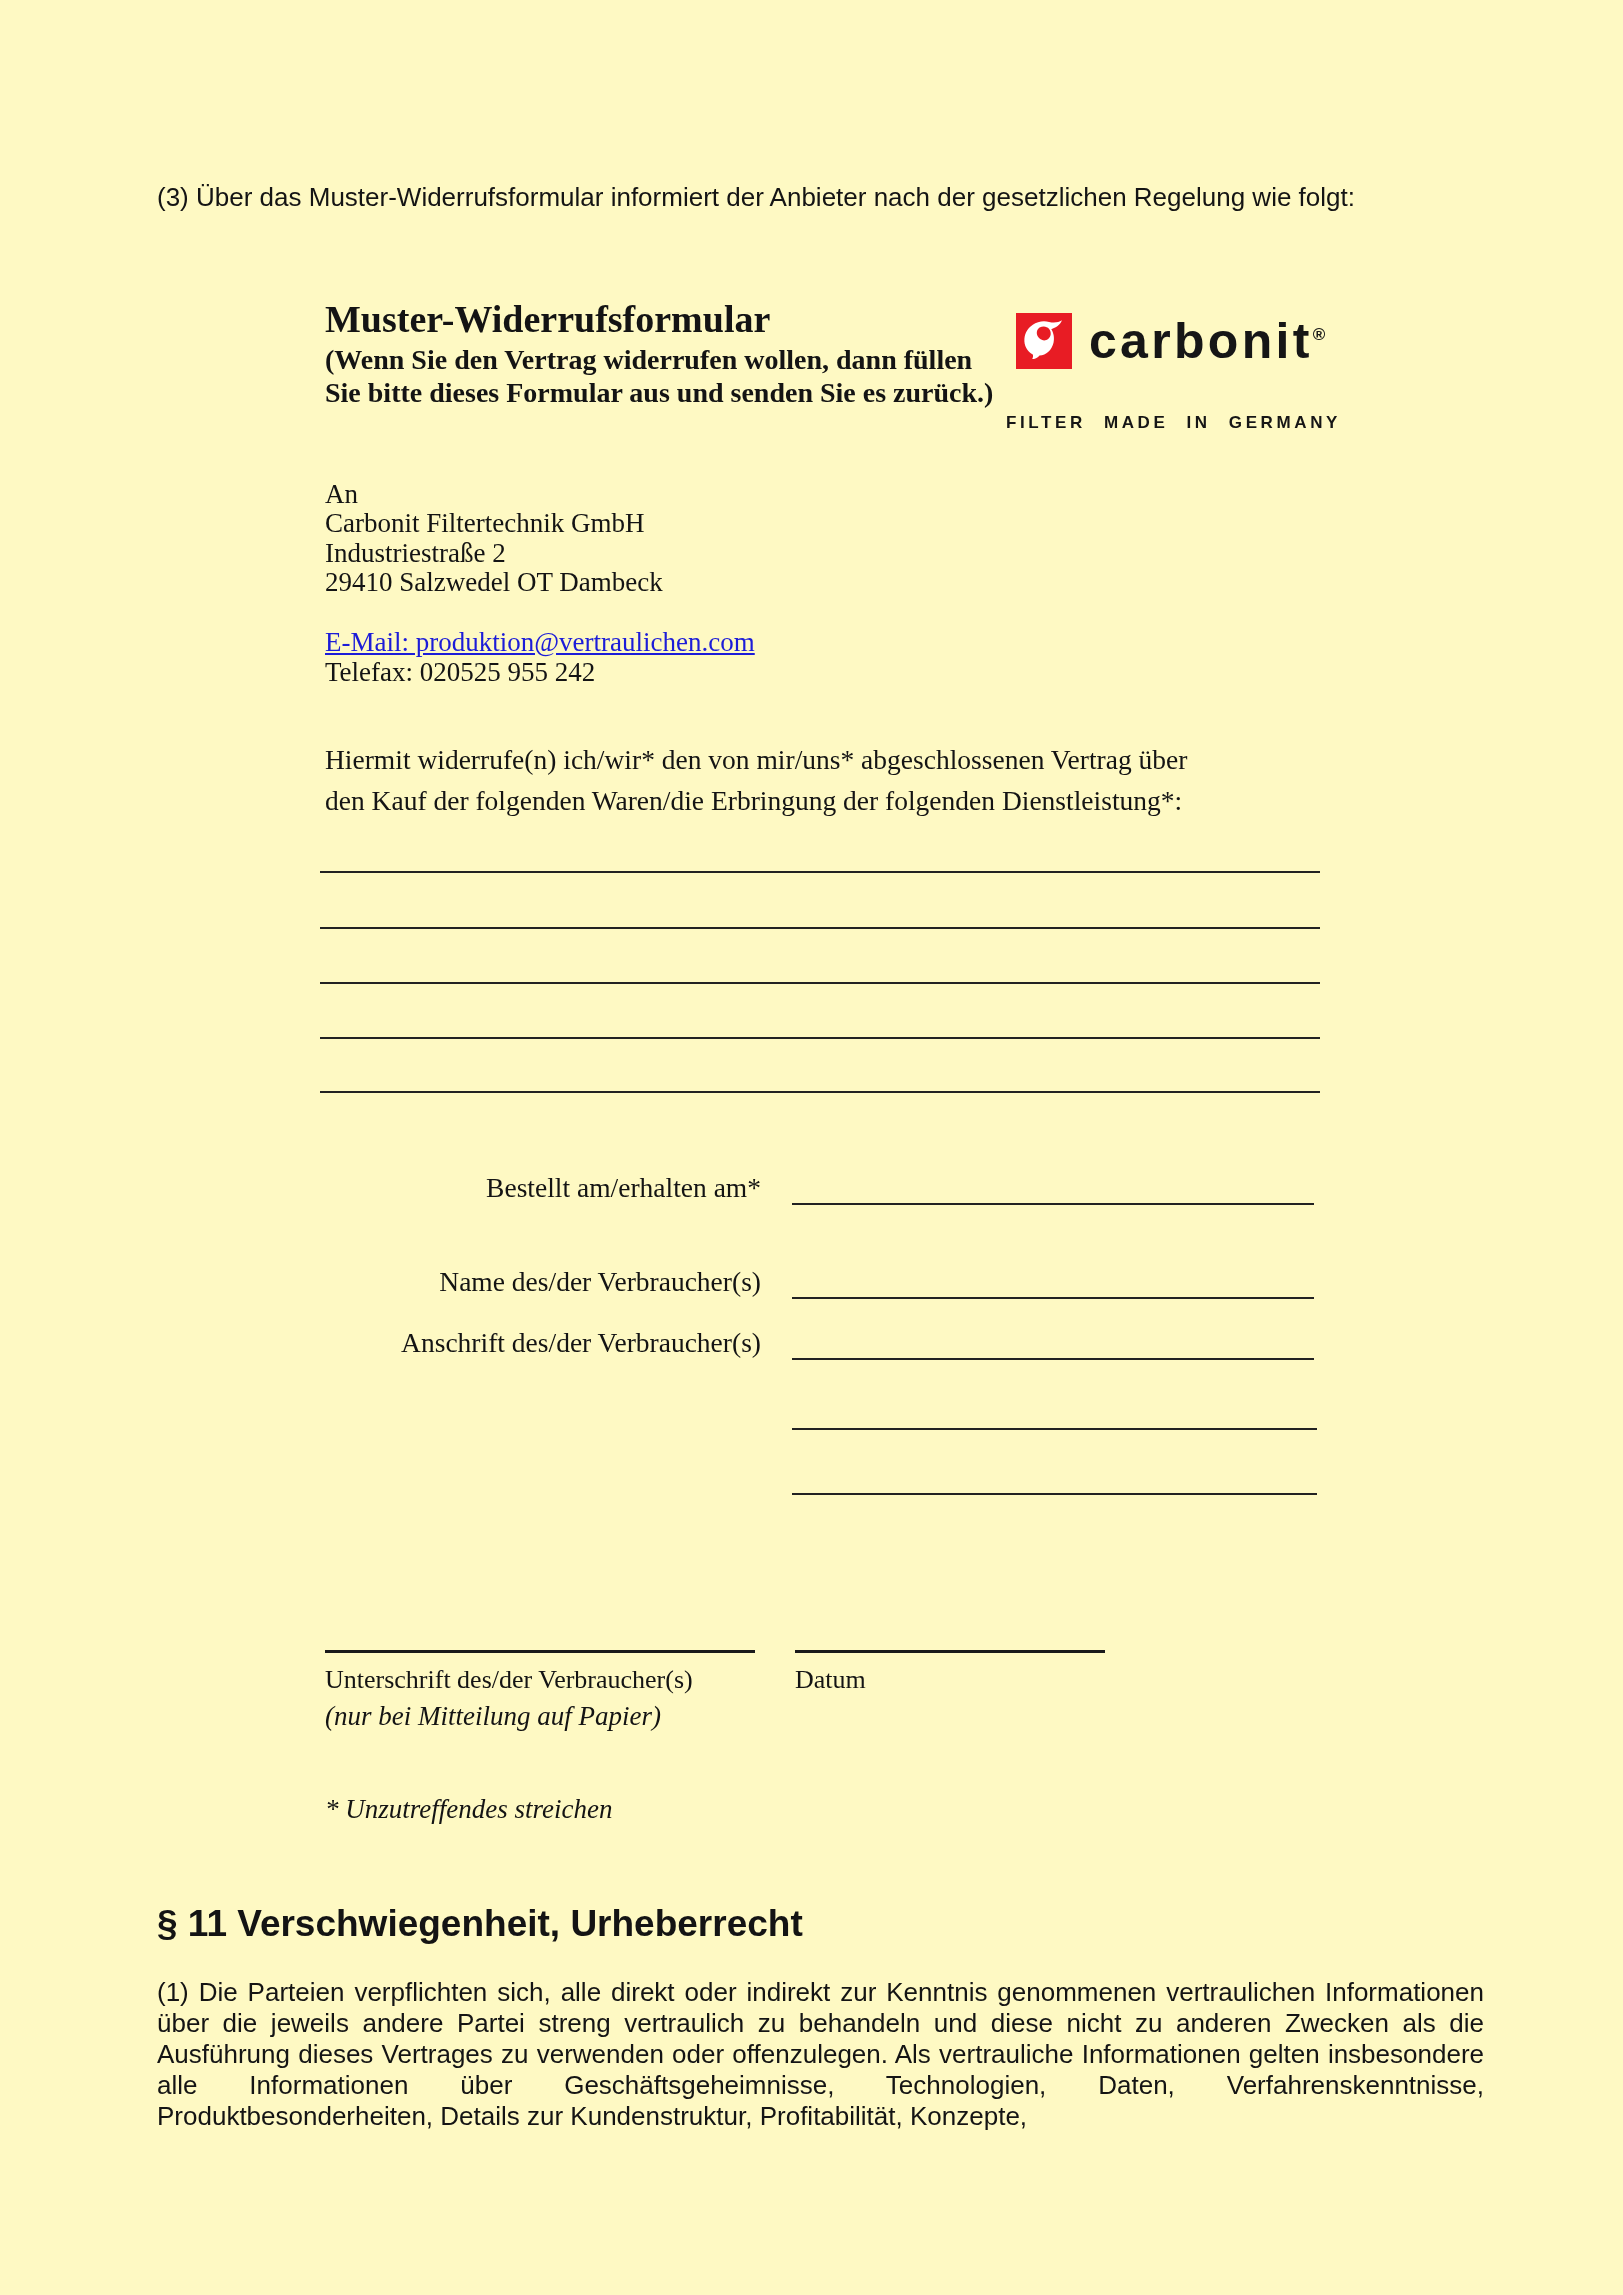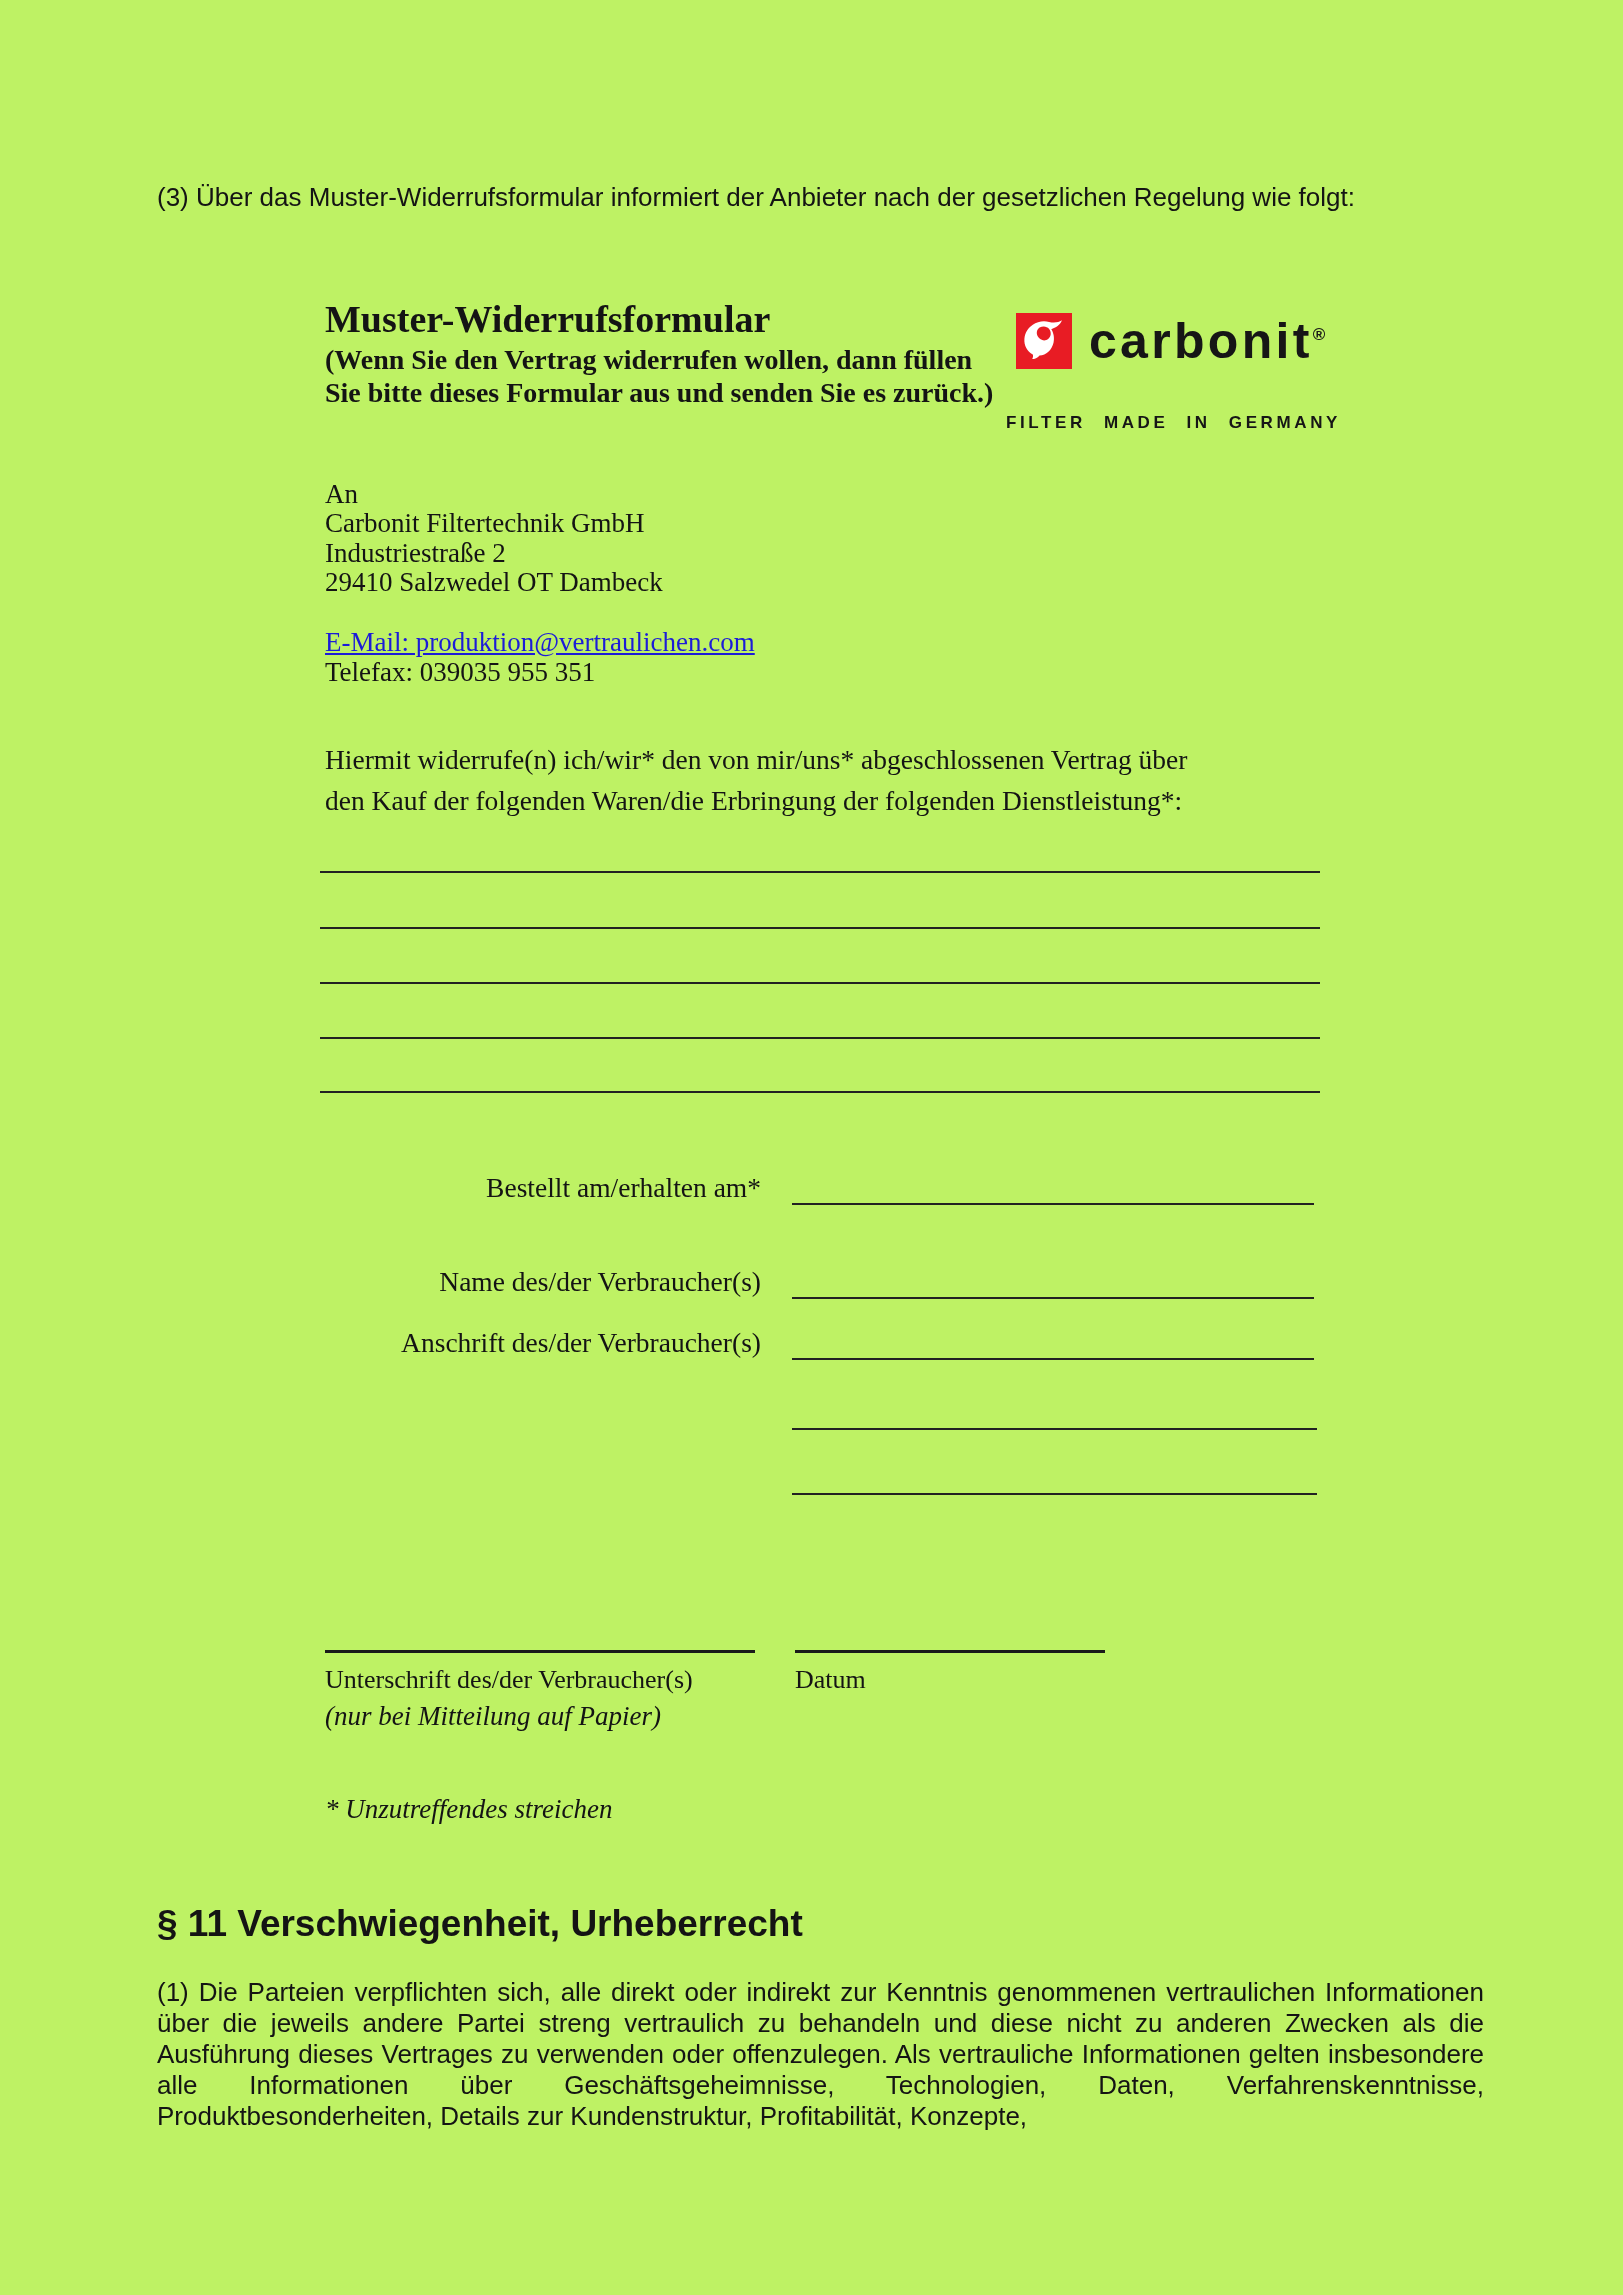--- a/index.html
+++ b/index.html
@@ -1,19 +1,19 @@
 <!DOCTYPE html>
 <html style="--brand-red: #e81c24; --link-blue: #1c1cd8; --text: #141414;font-size:10.5px"><head>
 <meta charset="utf-8">
 <style>
   html,body{margin:0;padding:0;background:#888;}
   .page{
     position:relative;
     width:1623px;height:2295px;
-    background:#bef264;
+    background:#fef9c3;
     overflow:hidden;
     font-family:"Liberation Serif","DejaVu Serif",serif;
     color:var(--text,#141414);
   }
   .sans{font-family:"Liberation Sans","DejaVu Sans",sans-serif;}
   .abs{position:absolute;}
   .intro{left:157px;top:182px;font-size:26px;line-height:31px;white-space:nowrap;}
   .form-title{left:325px;top:298px;font-size:38px;font-weight:bold;line-height:42px;white-space:nowrap;}
   .form-subtitle{left:325px;top:343px;font-size:28px;font-weight:bold;line-height:33px;}
   .logo{left:1004px;top:313px;display:flex;align-items:flex-start;padding-left:12px;}
@@ -66,21 +66,21 @@
 
   <div class="abs address">
     <div>An</div>
     <div>Carbonit Filtertechnik GmbH</div>
     <div>Industriestraße 2</div>
     <div>29410 Salzwedel OT Dambeck</div>
   </div>
 
   <div class="abs contact">
     <div><span class="email-link">E-Mail: produktion@vertraulichen.com</span></div>
-    <div>Telefax: 039035 955 351</div>
+    <div>Telefax: 020525 955 242</div>
   </div>
 
   <div class="abs declaration">Hiermit widerrufe(n) ich/wir* den von mir/uns* abgeschlossenen Vertrag über<br>den Kauf der folgenden Waren/die Erbringung der folgenden Dienstleistung*:</div>
 
   <div class="rule" style="left:320px;top:871px;width:1000px;"></div>
   <div class="rule" style="left:320px;top:927px;width:1000px;"></div>
   <div class="rule" style="left:320px;top:982px;width:1000px;"></div>
   <div class="rule" style="left:320px;top:1037px;width:1000px;"></div>
   <div class="rule" style="left:320px;top:1091px;width:1000px;"></div>
 

